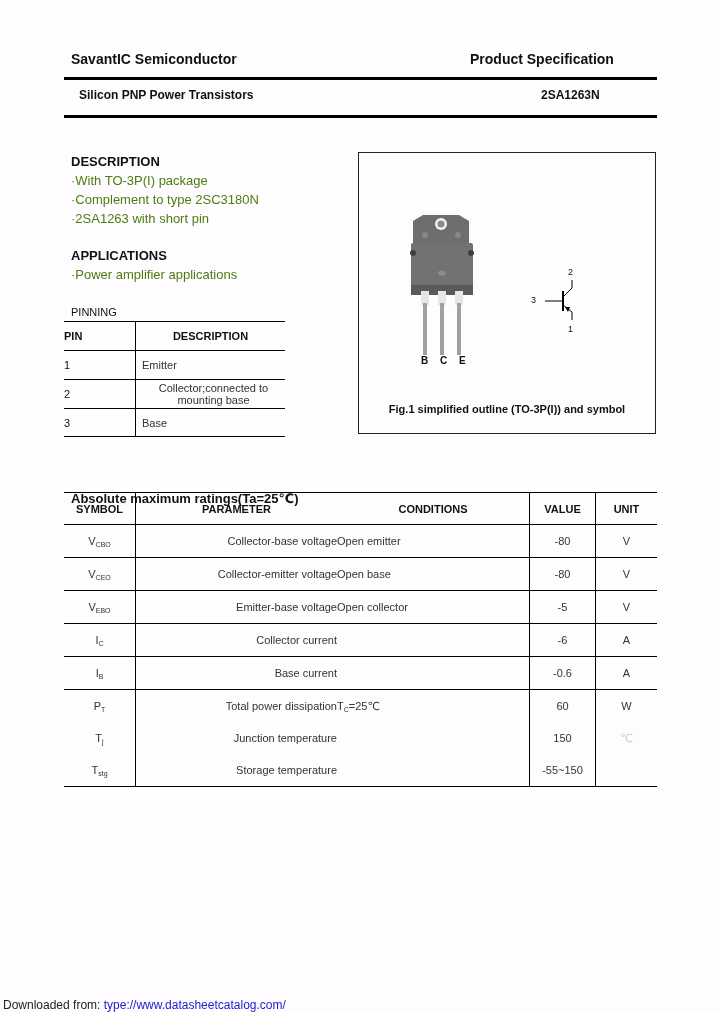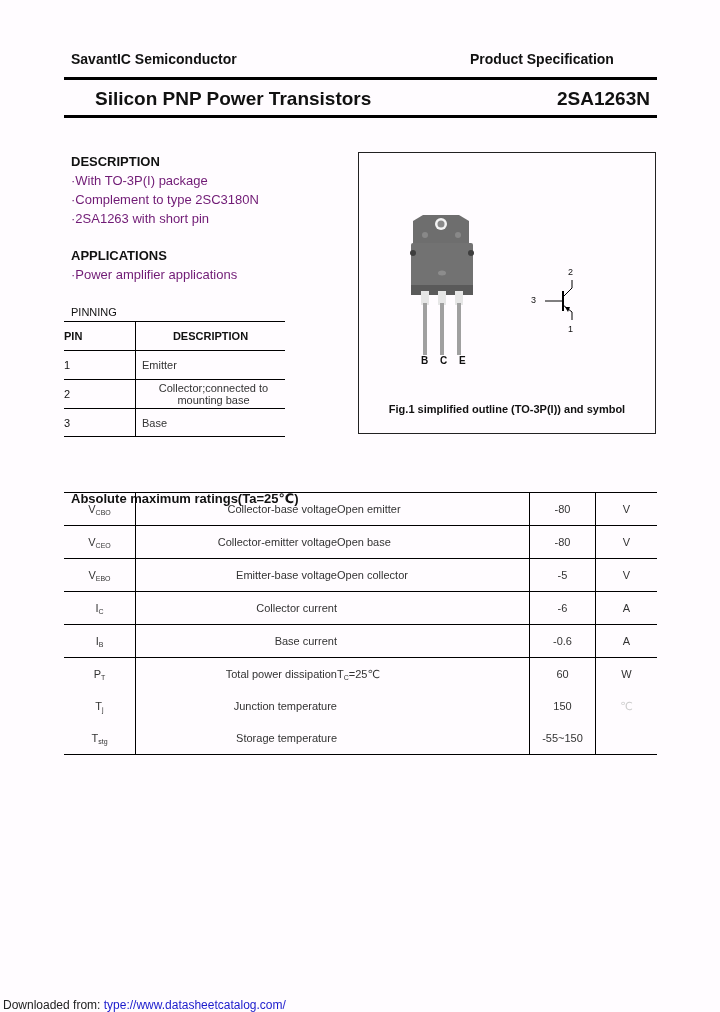--- a/index.html
+++ b/index.html
@@ -3,25 +3,25 @@
 <meta charset="utf-8">
 <style>
   html, body { margin:0; padding:0; }
   body {
     width:720px; height:1012px; position:relative; overflow:hidden;
     background:#fffcff; color:#111;
     font-family:"Liberation Sans", "DejaVu Sans", sans-serif;
   }
   .abs { position:absolute; }
   .hdr-small { font-size:14px; font-weight:bold; top:51px; }
-  .hdr-big { font-size:19px; font-weight:bold; top:88px;margin-left:16px; }
+  .hdr-big { font-size:12px; font-weight:bold; top:88px; }
   .rule { position:absolute; left:64px; width:593px; height:3px; background:#000; }
 
   .sec-title { font-size:13px; font-weight:bold; }
-  .bullet { font-size:13px; color:#701a75; }
+  .bullet { font-size:13px; color:#4d7c0f; }
 
   .pin-tbl { position:absolute; left:64px; top:321px; width:221px; border-collapse:collapse; font-size:11px; }
   .pin-tbl th, .pin-tbl td { border-top:1px solid #000; padding:0; }
   .pin-tbl tr:last-child td { border-bottom:1px solid #000; }
   .pin-tbl th { font-weight:bold; height:28px; }
   .pin-tbl td.c1, .pin-tbl th.c1 { width:71px; text-align:left; border-right:1px solid #000; }
   .pin-tbl td.c2 { padding-left:6px; color:#333; }
   .pin-tbl th.c2 { text-align:center; }
 
   .fig-box { position:absolute; left:358px; top:152px; width:298px; height:282px; border:1px solid #222; box-sizing:border-box; }
@@ -120,20 +120,27 @@
   <div class="abs" style="left:209px; top:114px; font-size:9px;">2</div>
   <div class="abs" style="left:172px; top:142px; font-size:9px;">3</div>
   <div class="abs" style="left:209px; top:171px; font-size:9px;">1</div>
 
   <div class="fig-caption">Fig.1 simplified outline (TO-3P(I)) and symbol</div>
 </div>
 
 <div class="abs" style="left:71px; top:491px; font-size:13px; font-weight:bold;">Absolute maximum ratings(Ta=25℃)</div>
 <table class="rt">
   <tbody>
+      <tr>
+    <th class="sym">SYMBOL</th>
+    <th class="par">PARAMETER</th>
+    <th class="cond">CONDITIONS</th>
+    <th class="val">VALUE</th>
+    <th class="unit">UNIT</th>
+  </tr>
 
   <tr class="bt">
     <td class="sym"><span>V</span><sub>CBO</sub></td>
     <td class="par">Collector-base voltage</td>
     <td class="cond">Open emitter</td>
     <td class="val">-80</td>
     <td class="unit">V</td>
   </tr>
   <tr class="bt">
     <td class="sym"><span>V</span><sub>CEO</sub></td>

